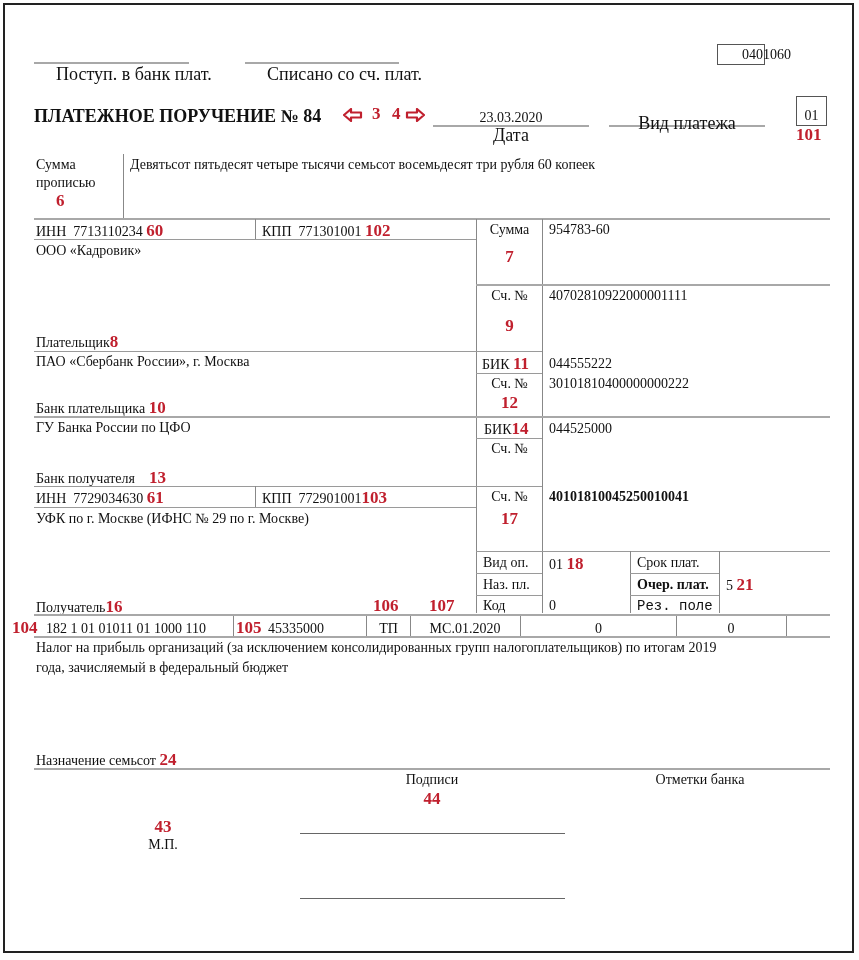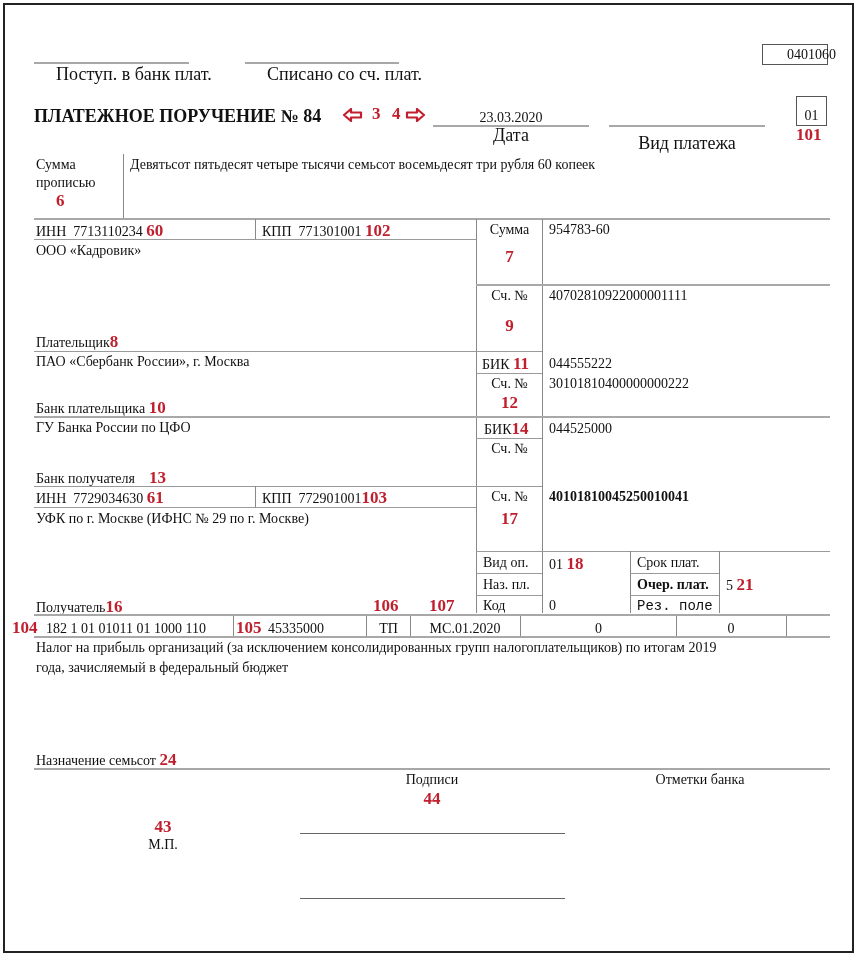--- a/index.html
+++ b/index.html
@@ -17,21 +17,21 @@
   .vl { position:absolute; width:0; border-left:1px solid #888; }
   .box { position:absolute; border:1px solid #555; box-sizing:border-box; }
   .title { font-size:18px; font-weight:bold; line-height:20px; }
   .c { text-align:center; }
 </style>
 </head>
 <body>
 
 <div class="frame"></div>
 
-<div class="box" style="left:762px;top:44px;width:66px;height:21px;padding-left:24px;">
+<div class="box" style="left:717px;top:44px;width:48px;height:21px;padding-left:24px;">
   <div class="t c" style="line-height:19px;">0401060</div>
 </div>
 
 <div class="hld" style="left:34px;top:62px;width:155px;"></div>
 <div class="abs ts" style="left:56px;top:67px;">Поступ. в банк плат.</div>
 <div class="hld" style="left:245px;top:62px;width:154px;"></div>
 <div class="abs ts" style="left:267px;top:67px;">Списано со сч. плат.</div>
 
 <div class="abs title" style="left:34px;top:106px;">ПЛАТЕЖНОЕ ПОРУЧЕНИЕ № 84</div>
 <span class="abs" style="left:343px;top:108px;">
@@ -45,21 +45,21 @@
   <svg width="20" height="14" viewBox="0 0 20 14">
       <path d="M19 7 L12 1 L12 4.5 L2 4.5 L2 9.5 L12 9.5 L12 13 Z" fill="none" stroke="#c0202e" stroke-width="2.2" stroke-linejoin="round"></path>
     </svg>
 </span>
 
 <div class="abs t c" style="left:433px;top:110px;width:156px;">23.03.2020</div>
 <div class="hld" style="left:433px;top:125px;width:156px;"></div>
 <div class="abs ts c" style="left:433px;top:128px;width:156px;">Дата</div>
 
 <div class="hld" style="left:609px;top:125px;width:156px;"></div>
-<div class="abs ts c" style="left:609px;top:136px;width:156px;">Вид платежа</div>
+<div class="abs ts c" style="left:609px;top:116px;width:156px;">Вид платежа</div>
 
 <div class="box" style="left:796px;top:96px;width:31px;height:30px;">
   <div class="t c" style="padding-top:12px;line-height:14px;">01</div>
 </div>
 <div class="abs red r16" style="left:796px;top:126px;">101</div>
 
 <div class="abs t" style="left:36px;top:157px;">Сумма</div>
 <div class="abs t" style="left:36px;top:175px;">прописью</div>
 <div class="abs red r16" style="left:56px;top:192px;">6</div>
 <div class="vl" style="left:123px;top:154px;height:64px;"></div>

